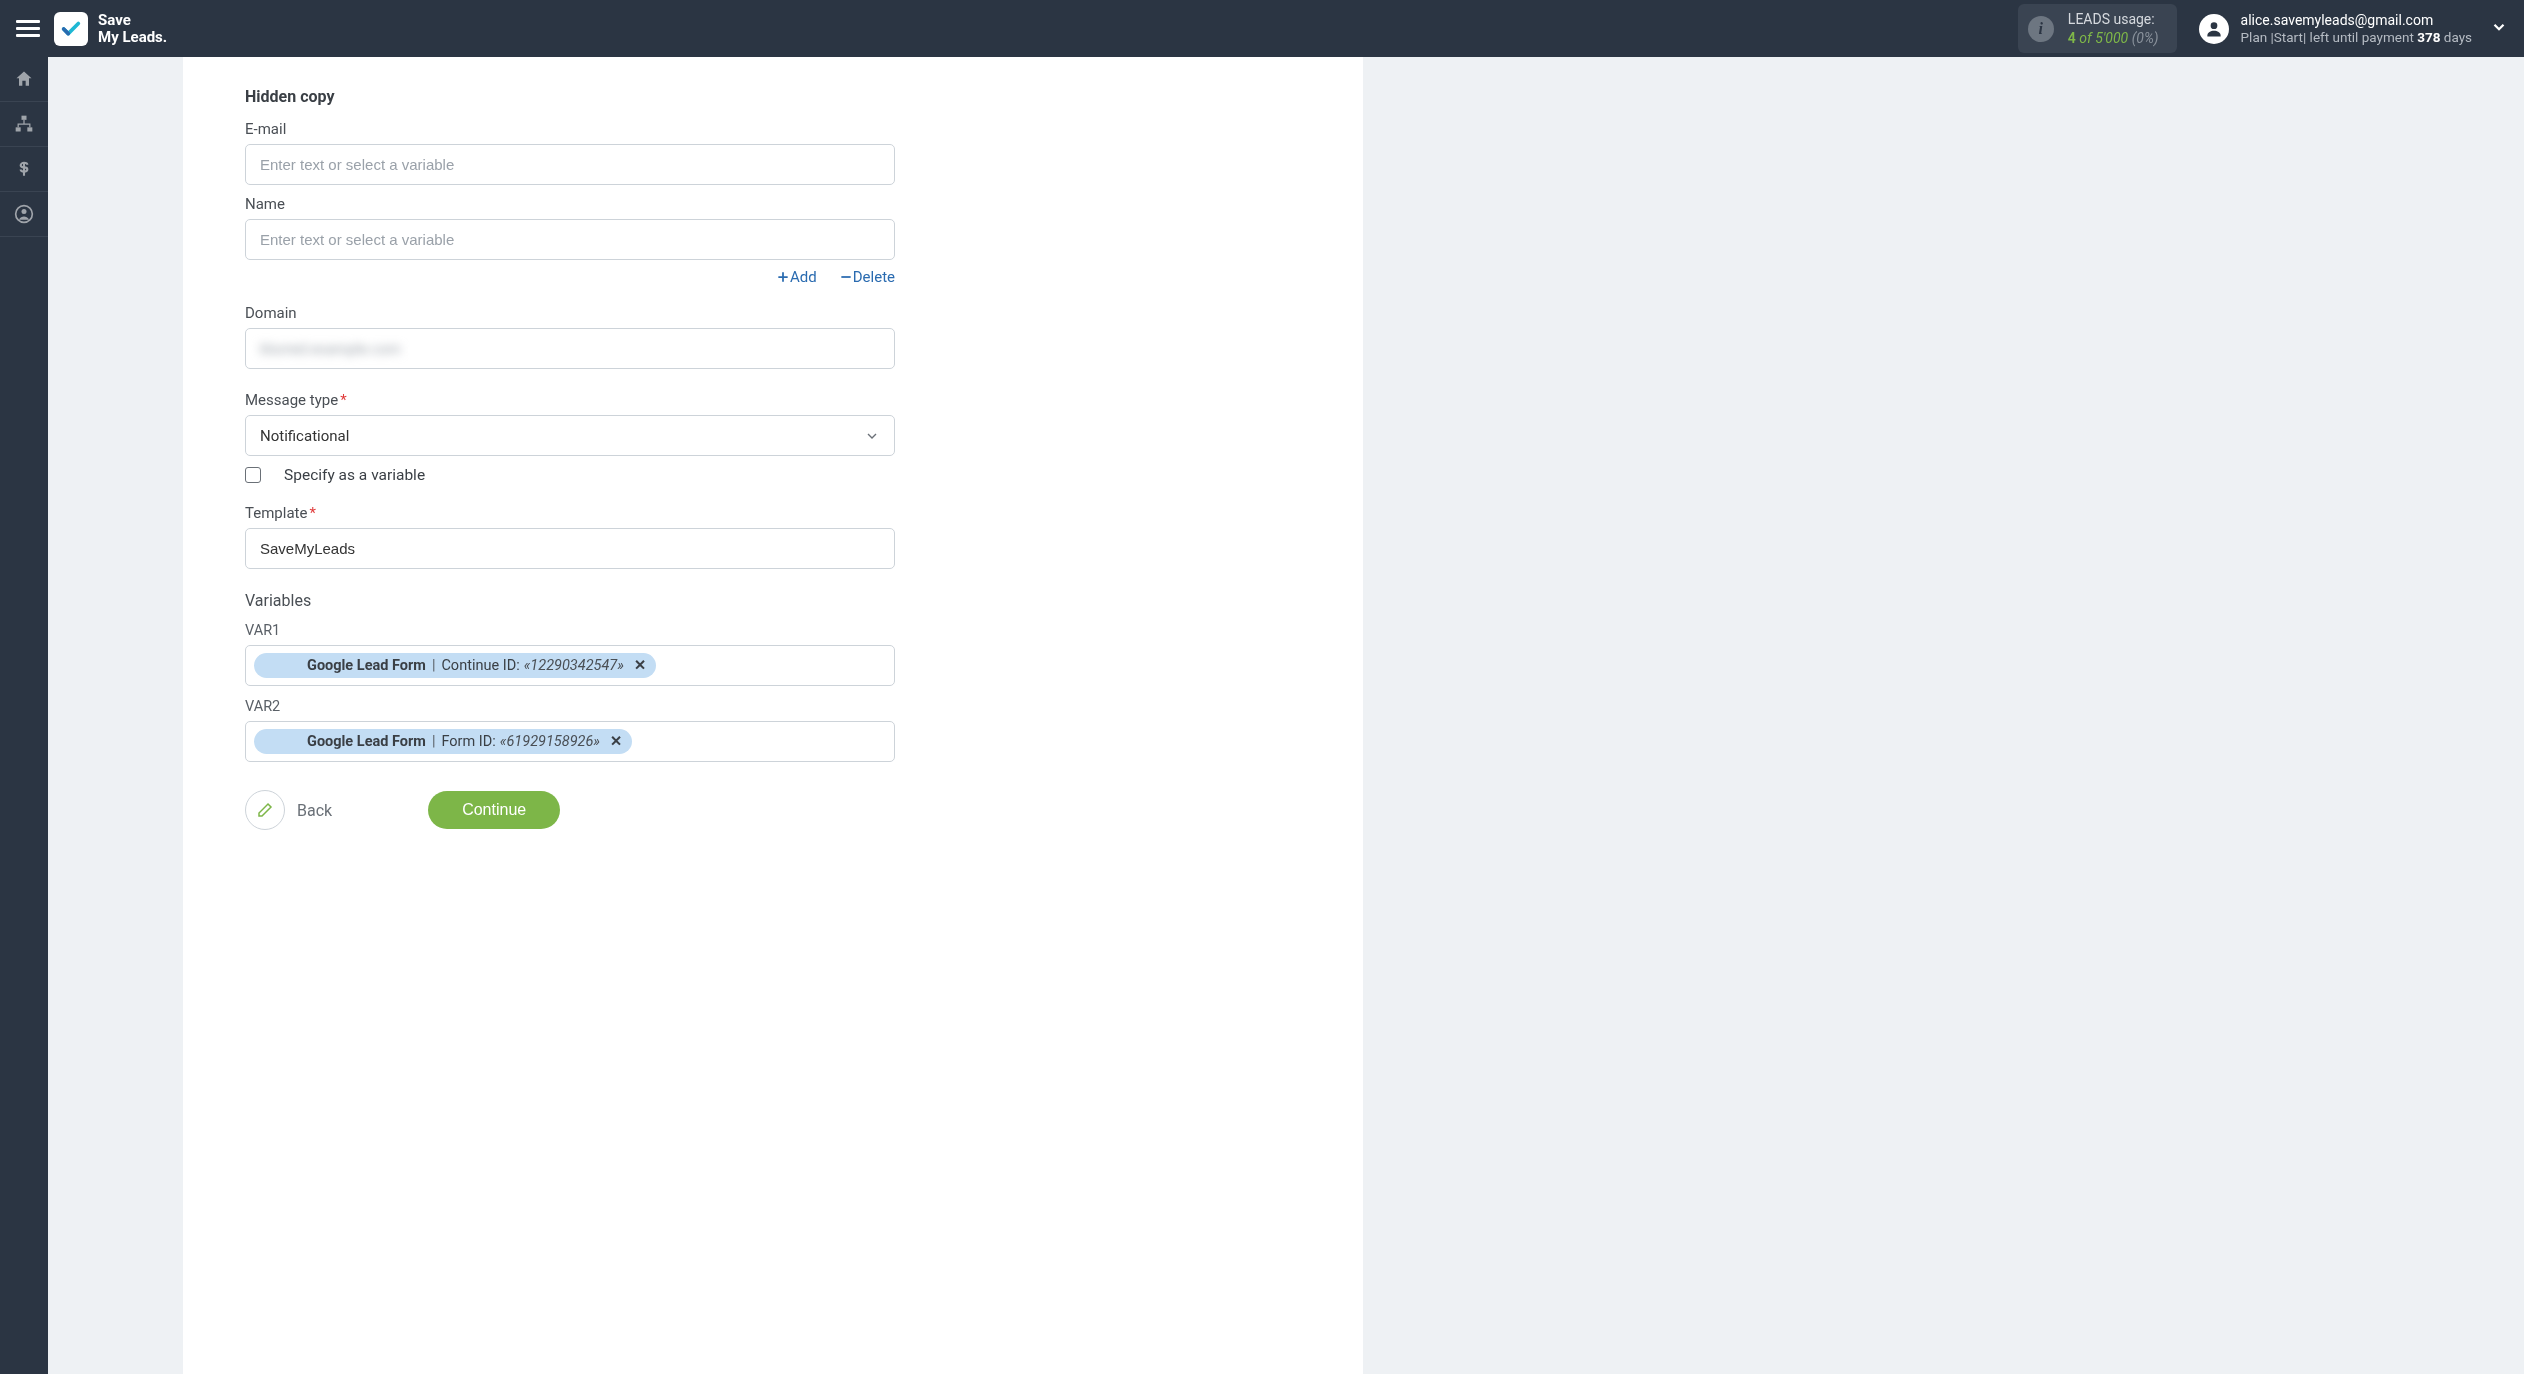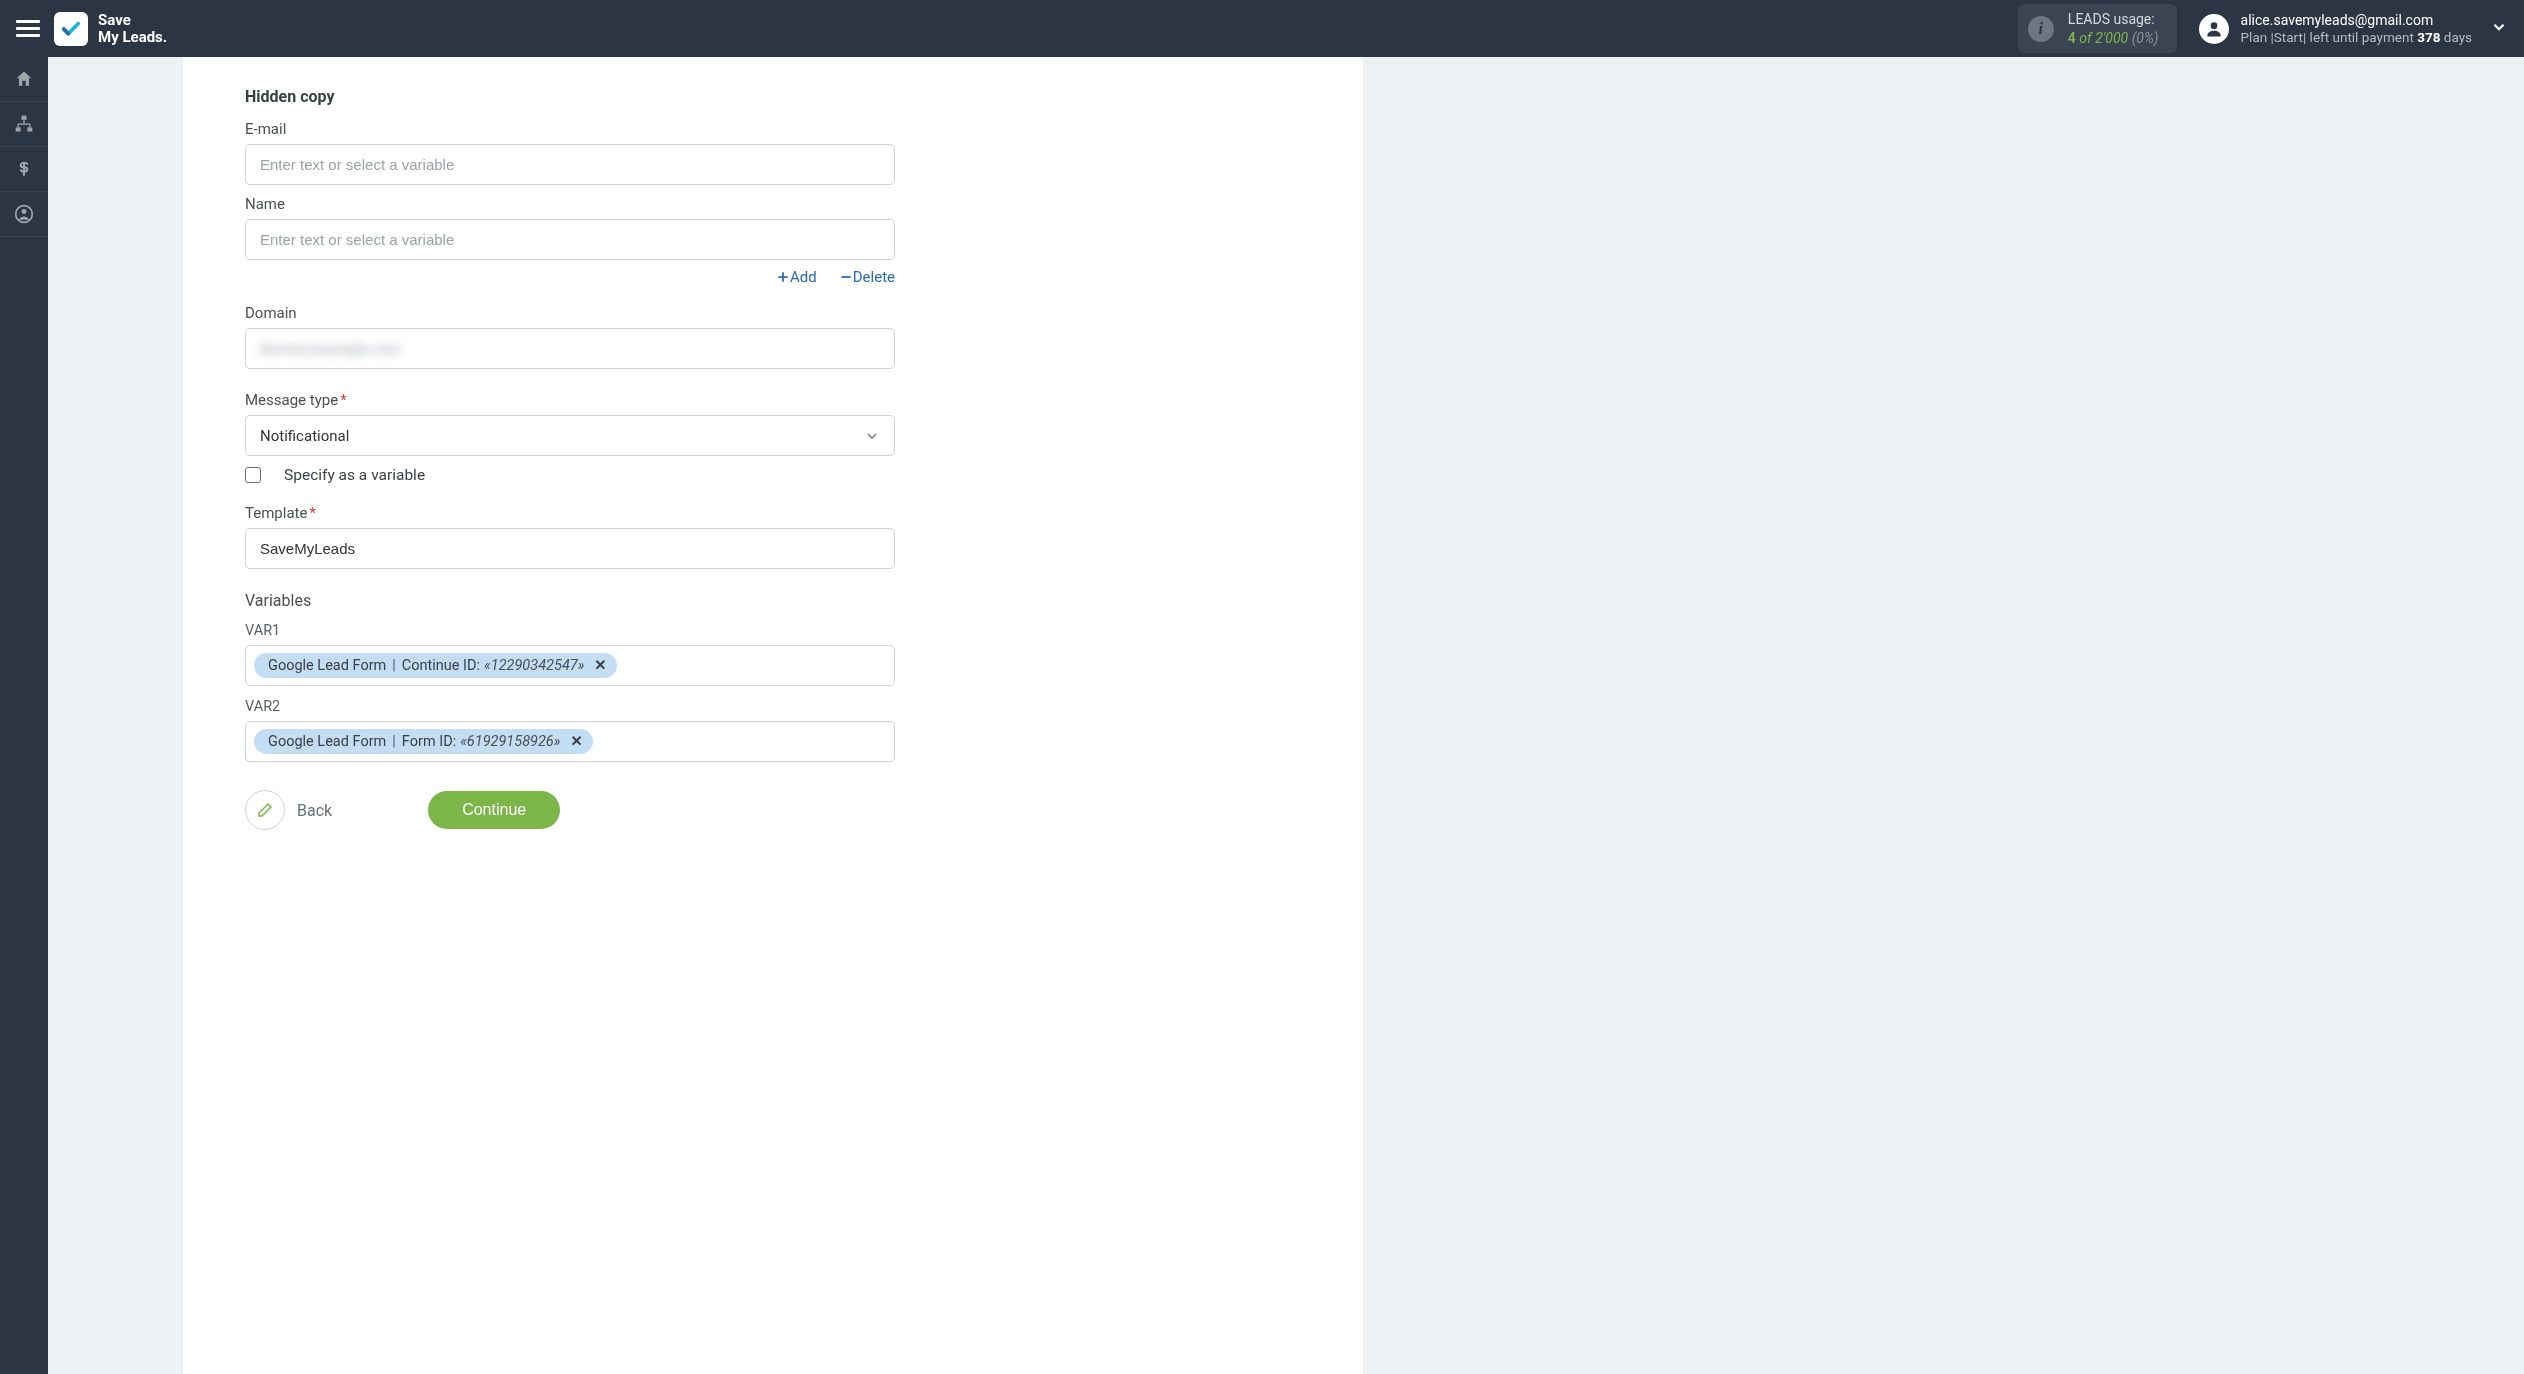--- a/index.html
+++ b/index.html
@@ -223,21 +223,21 @@
     .chip {
       background: #c3ddf4;
       border-radius: 14px;
       padding: 4px 10px 4px 14px;
       font-size: 14.5px;
       display: flex;
       align-items: center;
       gap: 4px;
       color: #3a3f45;
     }
-    .chip-source { font-weight: 400; }
+    .chip-source { font-weight: 700; margin-left: 39px; }
     .chip-sep { margin: 0 2px; color: #5a6067; }
     .chip-field { color: #3a3f45; }
     .chip-value { font-style: italic; color: #4a4f55; }
     .chip-close {
       margin-left: 6px;
       font-weight: 700;
       cursor: pointer;
       color: #3a3f45;
     }
     .btn-row {
@@ -295,21 +295,21 @@
       <div>My Leads.</div>
     </div>
   </div>
   <div class="header-spacer"></div>
   <div class="usage-pill">
     <div class="info-circle">i</div>
     <div class="usage-text">
       <div class="usage-label">LEADS usage:</div>
       <div>
         <span class="usage-count">4</span>
-        <span class="usage-of"> <span>of</span> <span>2'000</span></span>
+        <span class="usage-of"> <span>of</span> <span>5'000</span></span>
         <span class="usage-pct">(0%)</span>
       </div>
     </div>
   </div>
   <div class="account-block">
     <div class="avatar-circle">
       <svg width="20" height="20" viewBox="0 0 24 24" fill="#2b3543">
         <circle cx="12" cy="8" r="4"></circle>
         <path d="M4 20c0-4 4-6 8-6s8 2 8 6v1H4z"></path>
       </svg>

